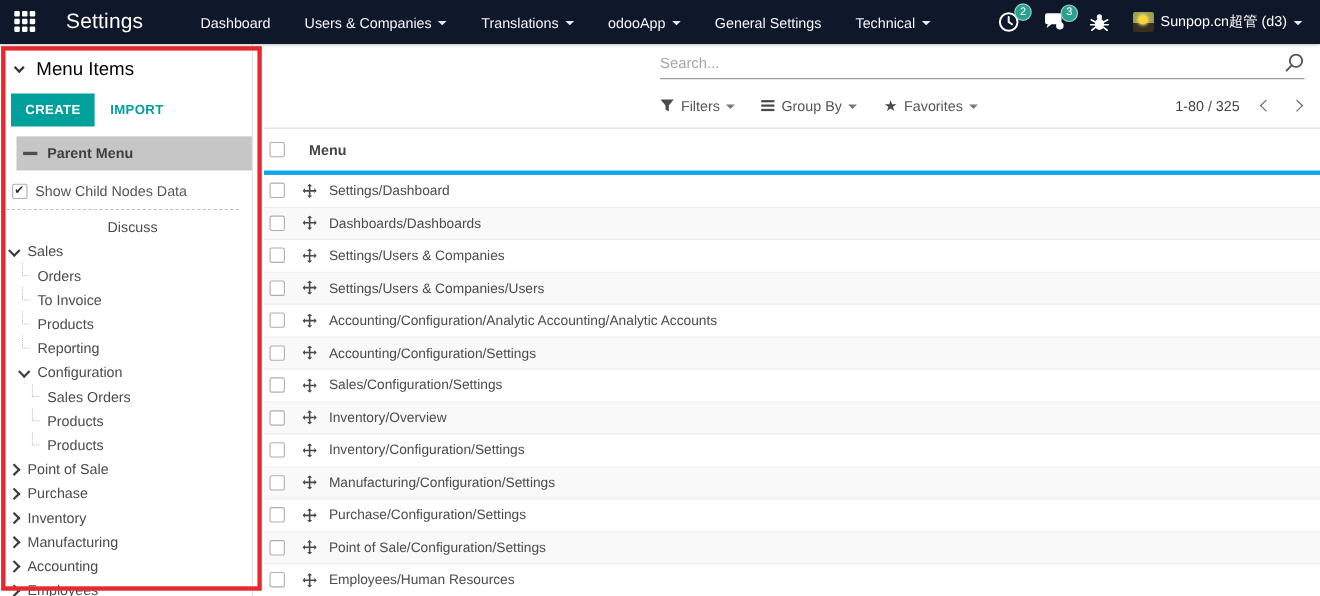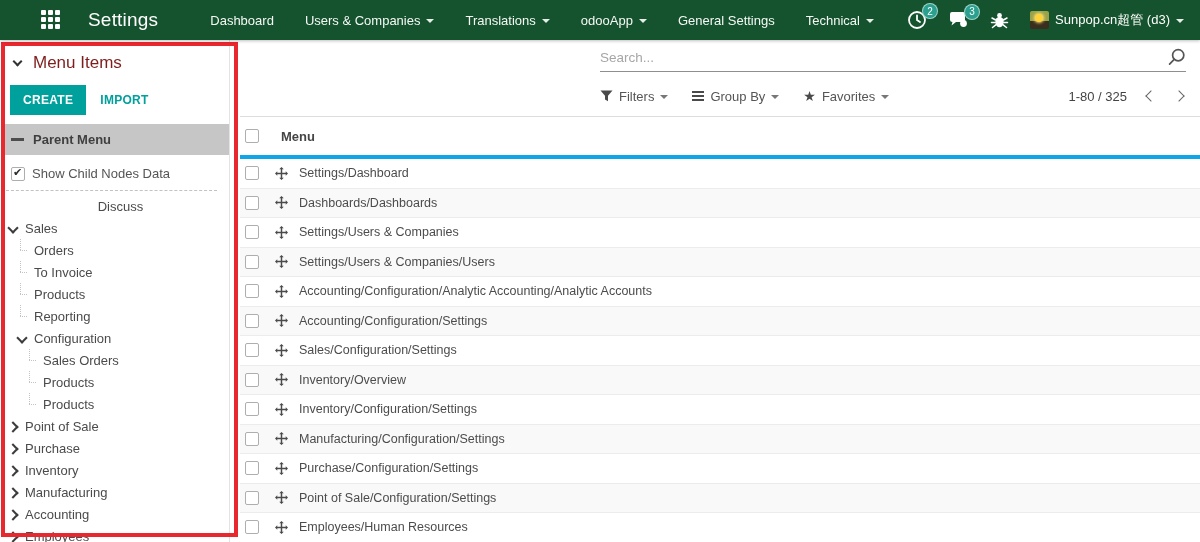--- a/index.html
+++ b/index.html
@@ -1,21 +1,21 @@
 <!DOCTYPE html>
 <html><head>
 <meta charset="utf-8">
 <style>
   * { margin:0; padding:0; box-sizing:border-box; }
   html,body { width:1200px; height:542px; overflow:hidden; background:#fff;
     font-family:"Liberation Sans", sans-serif; }
 
   
-  .topbar { height:40px; background:#14532d; display:flex; align-items:center;
-    color:#fff; position:relative; z-index:20; box-shadow:0 1px 3px rgba(0,0,0,.25);padding-left:28px; }
+  .topbar { height:40px; background:#0f172a; display:flex; align-items:center;
+    color:#fff; position:relative; z-index:20; box-shadow:0 1px 3px rgba(0,0,0,.25); }
   .apps-icon { margin-left:13px; width:20px; height:20px; display:grid;
     grid-template-columns:repeat(3,5px); grid-template-rows:repeat(3,5px); gap:2px; cursor:pointer; }
   .apps-icon i { background:#fff; border-radius:1px; }
   .app-title { margin-left:27px; font-size:19px; font-weight:400; letter-spacing:.2px; cursor:pointer; }
   .nav { display:flex; margin-left:52px; gap:31px; align-items:center; }
   .nav-item { font-size:13px; color:rgba(255,255,255,.96); display:flex; align-items:center; gap:6px; cursor:pointer; white-space:nowrap; }
   .caret { width:0; height:0; border-left:4px solid transparent; border-right:4px solid transparent;
     border-top:4px solid rgba(255,255,255,.9); margin-top:1px; }
   .topbar-right { margin-left:auto; margin-right:16px; display:flex; align-items:center; gap:21px; }
   .sys-icon { position:relative; cursor:pointer; display:flex; align-items:center; }
@@ -35,27 +35,27 @@
   
   .highlight-rect { position:absolute; left:1px; top:2px; width:237px; height:495px;
     border:4px solid #e8272e; z-index:15; pointer-events:none; }
 
   
   .sidebar { position:absolute; left:0; top:0; width:230px; height:502px; background:#fff;
     border-right:1px solid #e3e3e3; overflow:hidden; }
   .panel-head { display:flex; align-items:center; gap:12px; padding:13px 0 0 14px; }
   .panel-chev { width:7px; height:7px; border-right:2px solid #333; border-bottom:2px solid #333;
     transform:rotate(45deg); margin-top:-3px; cursor:pointer; }
-  .panel-title { font-size:17px; color:#7f1d1d; cursor:default; }
+  .panel-title { font-size:17px; color:#000000; cursor:default; }
   .btn-row { display:flex; align-items:center; gap:14px; padding:12px 0 0 10px; }
   .btn-create { background:#00a09d; color:#fff; border:none; font-size:12px; font-weight:700;
     letter-spacing:.3px; padding:8px 13px; cursor:pointer; font-family:inherit; }
   .btn-import { background:none; border:none; color:#00a09d; font-size:12px; font-weight:700;
     letter-spacing:.3px; cursor:pointer; font-family:inherit; }
-  .group-bar { margin-top:9px; margin-left:5px; width:264px; height:31px; background:#c6c6c6;
+  .group-bar { margin-top:9px; margin-left:15px; width:264px; height:31px; background:#c6c6c6;
     display:flex; align-items:center; gap:9px; padding-left:6px; cursor:pointer; }
   .dash-icon { width:13px; height:3px; background:#4d4d4d; }
   .group-bar-label { font-size:13px; font-weight:700; color:#3f3f3f; }
   .check-row { display:flex; align-items:center; gap:7px; padding:11px 0 0 11px; }
   .check-label { font-size:13px; color:#555; cursor:default; }
   input[type=checkbox] { appearance:none; -webkit-appearance:none; width:14px; height:14px;
     border:1px solid #aeaeae; border-radius:2px; background:#fff; position:relative; cursor:pointer; flex:none; }
   input[type=checkbox]:checked::after { content:"\2714"; position:absolute; left:1px; top:-2px;
     font-size:11px; color:#2b2b2b; }
   .dashed-div { margin:9px 0 4px 1px; width:216px; border-bottom:1px dashed #c2c2c2; }

